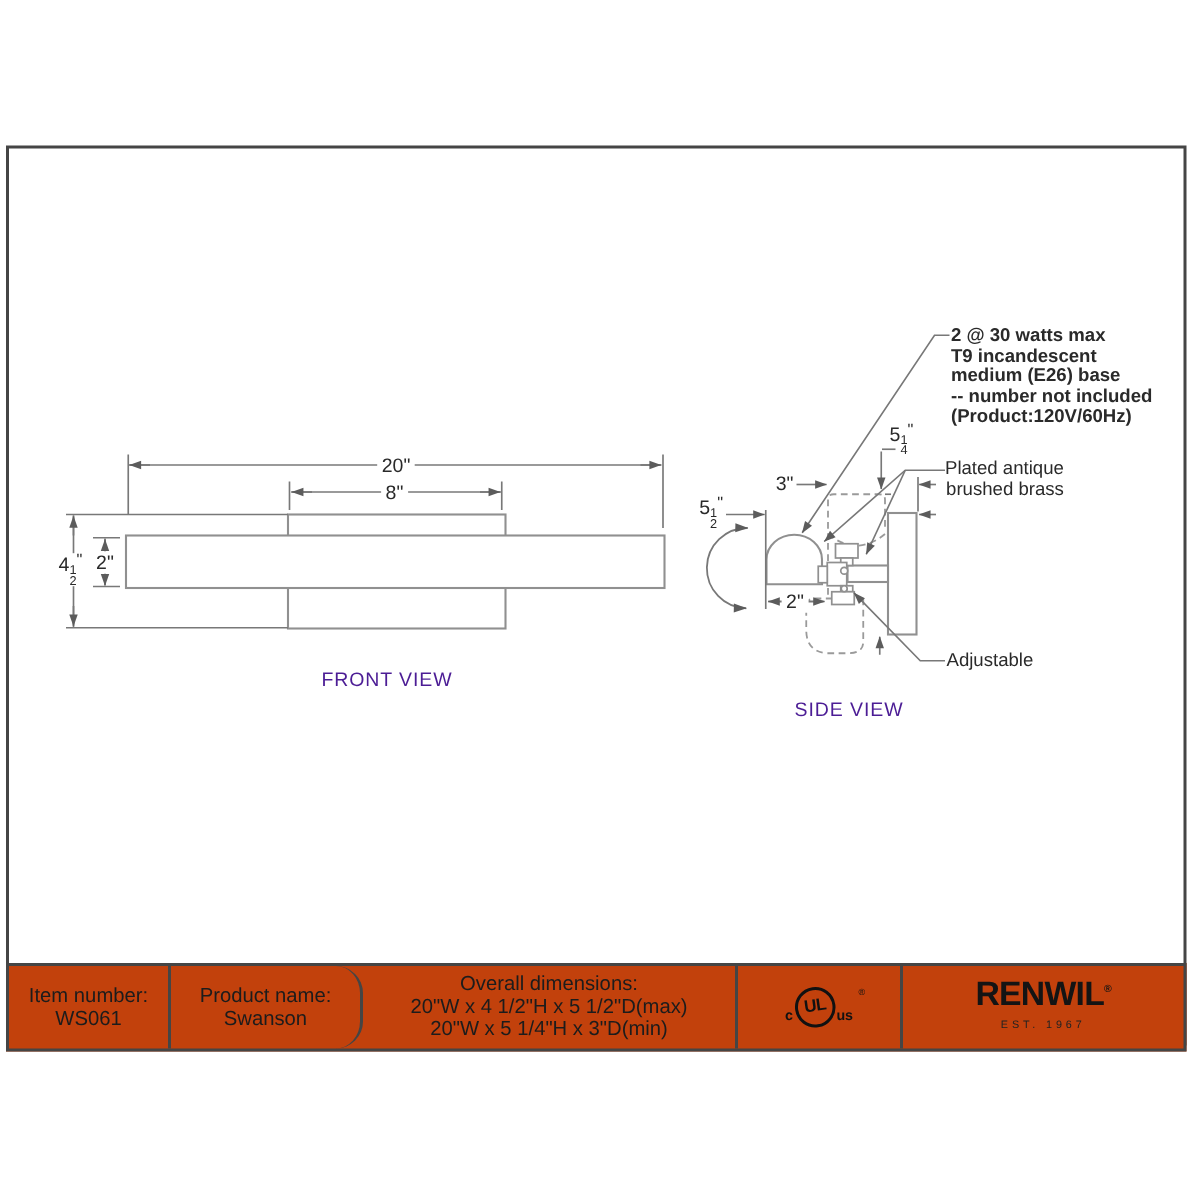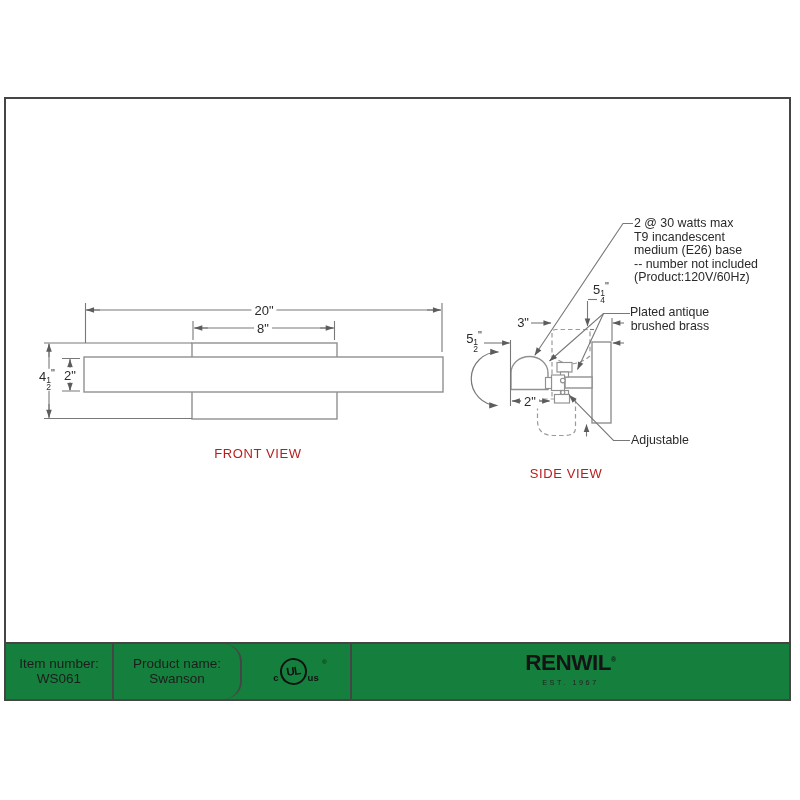--- a/index.html
+++ b/index.html
@@ -5,30 +5,30 @@
   html,body{margin:0;padding:0;background:#fff;width:800px;height:800px;
     font-family:"Liberation Sans", sans-serif;color:#2a2a2a;}
   #stage{position:relative;width:800px;height:800px;overflow:hidden;background:#fff;}
   .sheet{position:absolute;left:4px;top:97px;width:787px;height:600px;
     border:2px solid #454545;background:#fff;box-sizing:border-box;}
   svg.draw{position:absolute;left:0;top:0;}
   .lbl{position:absolute;font-size:13px;white-space:nowrap;color:#2a2a2a;z-index:5;}
   .ctr{transform:translate(-50%,-50%);}
   .rgt{transform:translate(-100%,-50%);}
   .wbg{background:#fff;padding:0 3px;}
-  .viewtitle{font-size:13px;letter-spacing:.6px;color:#b91c1c;}
+  .viewtitle{font-size:13px;letter-spacing:.6px;color:#4c1d95;}
   .note{position:absolute;font-size:12.4px;line-height:13.5px;white-space:nowrap;z-index:5;}
   .note span{display:block;}
   .fr{display:inline-flex;flex-direction:column;font-size:8.5px;line-height:7.2px;
     vertical-align:-2px;text-align:center;}
   .fr i{font-style:normal;}
   .un{font-size:11px;position:relative;top:-4px;left:0px;}
   
   .tblock{position:absolute;left:4px;top:642px;width:787px;height:59px;box-sizing:border-box;
-    border:2px solid #454545;border-bottom-width:2px;display:flex;z-index:4;background:#15803d;}
+    border:2px solid #454545;border-bottom-width:2px;display:flex;z-index:4;background:#c2410c;}
   .cell{box-sizing:border-box;border-right:2px solid #454545;display:flex;flex-direction:column;
     align-items:center;justify-content:center;font-size:13.5px;line-height:14.8px;color:#1c1c1c;}
   .cell:last-child{border-right:none;}
   .c1{width:108px;}.c2{width:128px;border-radius:18px;}.c3{width:250px;}.c4{width:110px;}.c5{flex:1;}
   
   .ulwrap{display:flex;align-items:flex-end;justify-content:center;position:relative;}
   .ulcircle{width:23px;height:23px;border:2.6px solid #111;border-radius:50%;display:flex;
     align-items:center;justify-content:center;font-weight:bold;font-size:11.5px;color:#111;
     letter-spacing:-.5px;transform:rotate(-8deg);}
   .ulc,.ulus{font-size:9.5px;font-weight:bold;color:#111;line-height:9px;margin:0 1px 3px 1px;}
@@ -155,41 +155,46 @@
   </div>
   <div class="lbl ctr" style="left:601px;top:293px;">
     <span>5</span><span class="fr">
         <i>1</i>
         <i>4</i>
       </span><span class="un">"</span>
   </div>
   <div class="lbl ctr wbg" style="left:530px;top:401px;">2"</div>
   <div class="lbl ctr viewtitle" style="left:566px;top:473px;">SIDE VIEW</div>
 
-  <div class="note" style="left:634px;top:217px;">
+  <div class="note" style="left:634px;top:217px;font-weight:bold;">
     <span>2 @ 30 watts max</span>
     <span>T9 incandescent</span>
     <span>medium (E26) base</span>
     <span>-- number not included</span>
     <span>(Product:120V/60Hz)</span>
   </div>
   <div class="note" style="left:630px;top:306px;text-align:right;">
     <span>Plated antique</span>
     <span>brushed brass</span>
   </div>
   <div class="note" style="left:631px;top:434px;">Adjustable</div>
 
   <div class="tblock">
     <div class="cell c1">
       <span>Item number:</span>
       <span>WS061</span>
     </div>
     <div class="cell c2">
       <span>Product name:</span>
       <span>Swanson</span>
+    </div>
+    <div class="cell c3">
+      <span>Overall dimensions:</span>
+      <span>20"W x 4 1/2"H x 5 1/2"D(max)</span>
+      <span>20"W x 5 1/4"H x 3"D(min)</span>
     </div>
     <div class="cell c4">
       <div class="ulwrap">
         <span class="ulc">c</span>
         <span class="ulcircle">UL</span>
         <span class="ulus">us</span>
         <span class="ulreg">®</span>
       </div>
     </div>
     <div class="cell c5">

